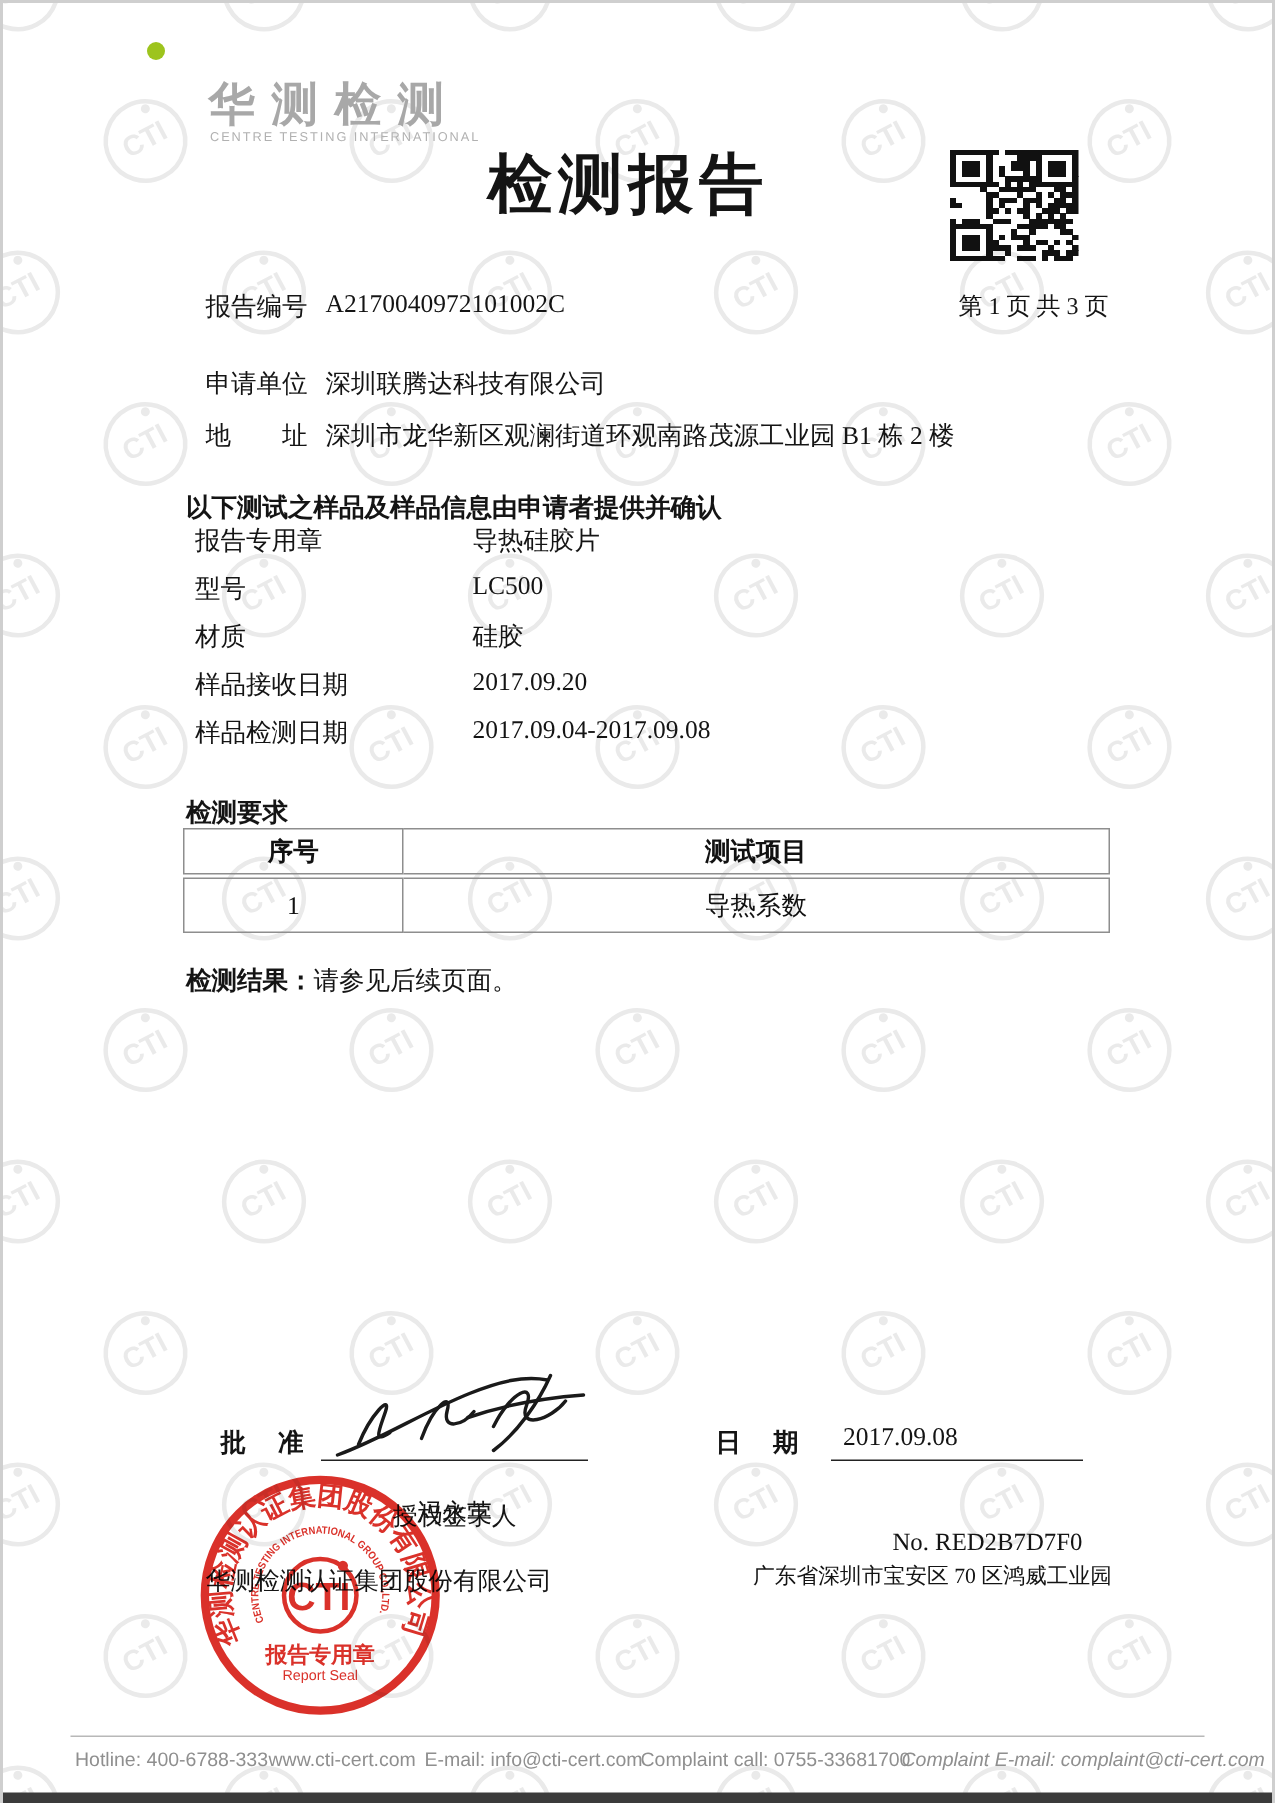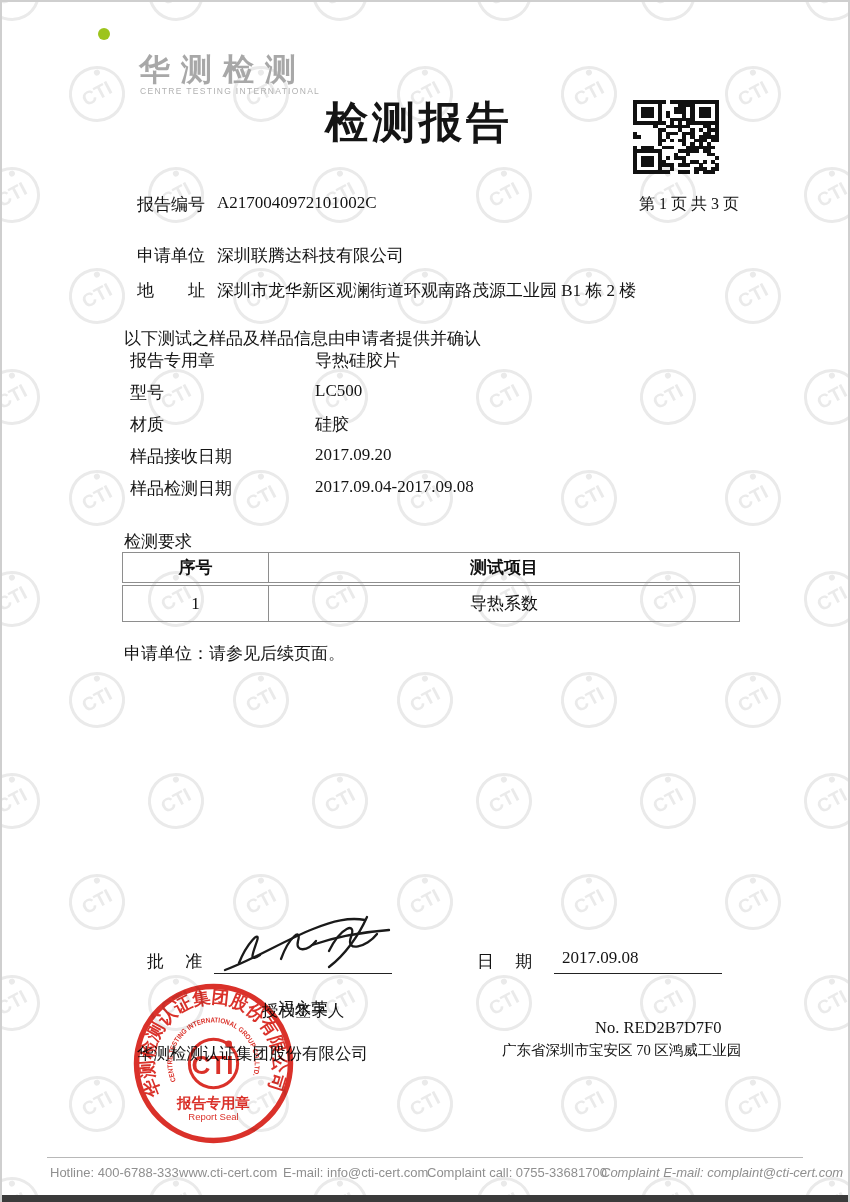--- a/index.html
+++ b/index.html
@@ -18,21 +18,21 @@
   .abs{position:absolute;z-index:1;}
   .logo-cti{left:36px;top:34px;font:bold 48px "Liberation Sans",sans-serif;color:#2a3566;letter-spacing:1px;}
   .logo-dot{left:96px;top:26px;width:12px;height:12px;border-radius:50%;background:#9dc41d;}
   .logo-cn{left:137px;top:47px;font-weight:600;font-size:31px;color:#a8a8a8;letter-spacing:11px;font-family:"Liberation Sans",sans-serif;white-space:nowrap;}
   .logo-en{left:138px;top:84px;font:10px "Liberation Sans",sans-serif;font-size:8.5px;color:#b1b1b1;letter-spacing:1.3px;white-space:nowrap;}
   .doc-title{left:0;right:12px;top:92px;text-align:center;font-size:43px;font-weight:bold;letter-spacing:4px;}
   .page-info{left:637px;top:192px;font-size:16px;}
   
   .lab{font-size:17px;white-space:nowrap;}
   .val{font-size:17px;white-space:nowrap;text-align:right;}
-  .bold{font-weight:normal;}
+  .bold{font-weight:bold;}
   
   .req-table{position:absolute;z-index:1;left:120px;top:550px;width:618px;border-collapse:collapse;
              font-size:17px;color:#111;}
   .req-table th,.req-table td{border:1.5px solid #8e8e8e;text-align:center;padding:0;margin-left:16px;}
   .req-table th{height:29px;font-weight:bold;border-bottom:4px double #8e8e8e;}
   .req-table td{height:35px;}
   .req-table .c1{width:145px;}
   
   .sigline{border-bottom:1.5px solid #222;}
   .center-box{text-align:center;}
@@ -620,21 +620,21 @@
       </tr>
     </thead>
     <tbody>
       <tr>
         <td>1</td>
         <td>导热系数</td>
       </tr>
     </tbody>
   </table>
 
-  <div class="abs lab" style="left:122px;top:640px;"><span class="bold">申请单位：</span><span>请参见后续页面。</span></div>
+  <div class="abs lab" style="left:122px;top:640px;"><span class="bold">检测结果：</span><span>请参见后续页面。</span></div>
 
   <div class="abs lab bold" style="left:145px;top:948px;">批　 准</div>
 
   <svg class="abs" style="left:215px;top:905px;z-index:2;" width="195" height="70" viewBox="0 0 195 70">
     <g fill="none" stroke="#1a1a1a" stroke-width="2.3" stroke-linecap="round">
       <path d="M22,56 C30,36 44,22 40,34 C36,46 31,56 43,48"></path>
       <path d="M8,63 C36,53 66,34 96,22 C116,14 132,10 148,13"></path>
       <path d="M64,52 C72,30 85,20 81,34 C78,46 91,44 99,34"></path>
       <path d="M112,44 C124,20 140,14 134,30 C128,46 150,40 160,27"></path>
       <path d="M150,10 C142,28 128,48 112,60"></path>

